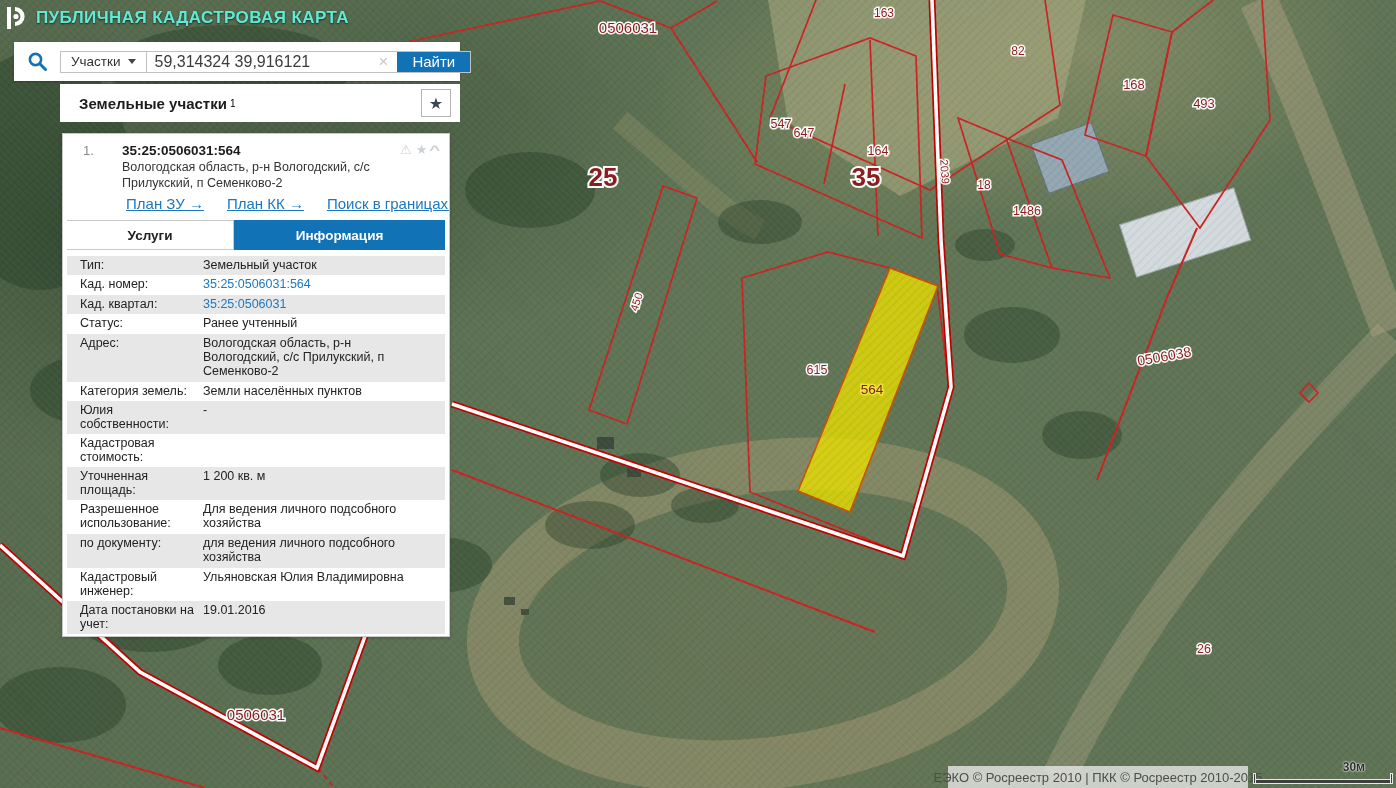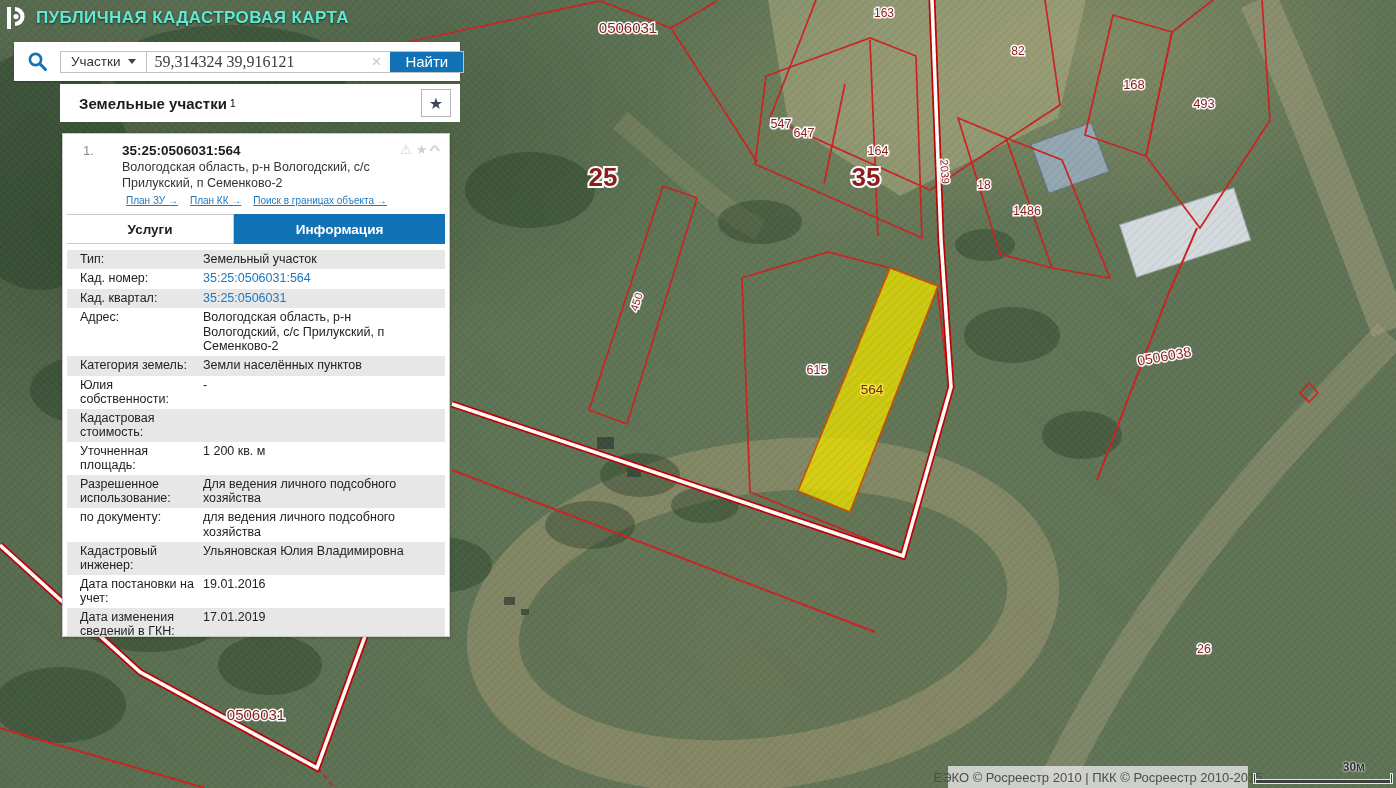--- a/index.html
+++ b/index.html
@@ -40,21 +40,21 @@
   
   .search{position:absolute;left:14px;top:42px;width:446px;height:39px;background:#fff;
     display:flex;align-items:center;box-shadow:0 1px 2px rgba(0,0,0,.25);}
   .mag{margin:0 0 0 13px;flex:0 0 auto;display:flex;}
   .sgroup{margin-left:12px;margin-right:4px;flex:1;display:flex;align-items:stretch;
     border:1px solid #c0c0c0;height:22px;}
   .sel{display:flex;align-items:center;gap:7px;padding:0 10px;border-right:1px solid #c0c0c0;
     font-size:13.5px;color:#333;cursor:pointer;white-space:nowrap;}
   .sel .tri{width:0;height:0;border-left:4px solid transparent;border-right:4px solid transparent;
     border-top:5px solid #444;}
-  .sinput{flex:1;border:none;outline:none;font-size:16px;color:#3c3c3c;padding:0 8px;min-width:0;font-family:Liberation Serif, serif;}
+  .sinput{flex:1;border:none;outline:none;font-size:16px;color:#3c3c3c;padding:0 8px;min-width:0;}
   .clear{display:flex;align-items:center;padding:0 9px;color:#c9c9c9;font-size:17px;cursor:pointer;}
   .findbtn{background:var(--accent);color:#fff;border:none;font-size:15px;padding:0 15px;
     cursor:pointer;}
 
   
   .list-header{position:absolute;left:60px;top:84px;width:400px;height:38px;background:#fff;
     display:flex;align-items:center;padding-left:19px;}
   .list-header .t{font-weight:bold;font-size:15px;color:#1c1c1c;}
   .list-header sup{font-size:10px;margin-left:3px;}
   .favbtn{position:absolute;right:9px;top:5px;width:30px;height:28px;background:#fff;
@@ -64,21 +64,21 @@
   
   .card{position:absolute;left:62px;top:133px;width:388px;height:504px;background:#fff;
     border:1px solid #c9c9c9;overflow:hidden;box-shadow:0 1px 3px rgba(0,0,0,.2);}
   .res-head{position:relative;padding:9px 10px 0 20px;}
   .res-index{position:absolute;left:20px;top:9px;font-size:13px;color:#8a8a8a;}
   .res-num{margin-left:39px;font-weight:bold;font-size:13.5px;color:#1b1b1b;}
   .res-icons{position:absolute;right:10px;top:8px;color:#ccd2d8;font-size:13px;
     display:flex;gap:4px;align-items:center;}
   .res-icons span{cursor:pointer;}
   .res-addr{margin:1px 0 3px 39px;font-size:12.5px;color:#333;line-height:1.28;width:278px;}
-  .res-links{display:flex;gap:12px;margin:4px 0 8px 43px;font-size:10px;white-space:nowrap;}
+  .res-links{display:flex;gap:23px;margin:4px 0 8px 43px;font-size:15px;white-space:nowrap;}
   .res-links a{color:var(--link);text-decoration:underline;cursor:pointer;}
 
   .tabs{display:flex;margin:0 4px;height:30px;}
   .tab{display:flex;align-items:center;justify-content:center;font-size:13.5px;font-weight:bold;
     cursor:pointer;}
   .tab.active{flex:1.27;background:var(--accent);color:#fff;}
   .tab.idle{flex:1;background:#fff;color:#222;border:1px solid #c9c9c9;border-left:none;}
 
   .itable{margin:6px 4px 0 4px;font-size:12.5px;color:#222;}
   .irow{display:flex;padding:2px 0 3px;}
@@ -255,20 +255,24 @@
       </div>
       <div class="irow">
         <div class="ilabel">Кад. номер:</div>
         <div class="ivalue link">35:25:0506031:564</div>
       </div>
       <div class="irow">
         <div class="ilabel">Кад. квартал:</div>
         <div class="ivalue link">35:25:0506031</div>
       </div>
       <div class="irow">
+        <div class="ilabel">Статус:</div>
+        <div class="ivalue">Ранее учтенный</div>
+      </div>
+      <div class="irow">
         <div class="ilabel">Адрес:</div>
         <div class="ivalue">Вологодская область, р-н Вологодский, с/с Прилукский, п Семенково-2</div>
       </div>
       <div class="irow">
         <div class="ilabel">Категория земель:</div>
         <div class="ivalue">Земли населённых пунктов</div>
       </div>
       <div class="irow">
         <div class="ilabel">Юлия собственности:</div>
         <div class="ivalue">-</div>

